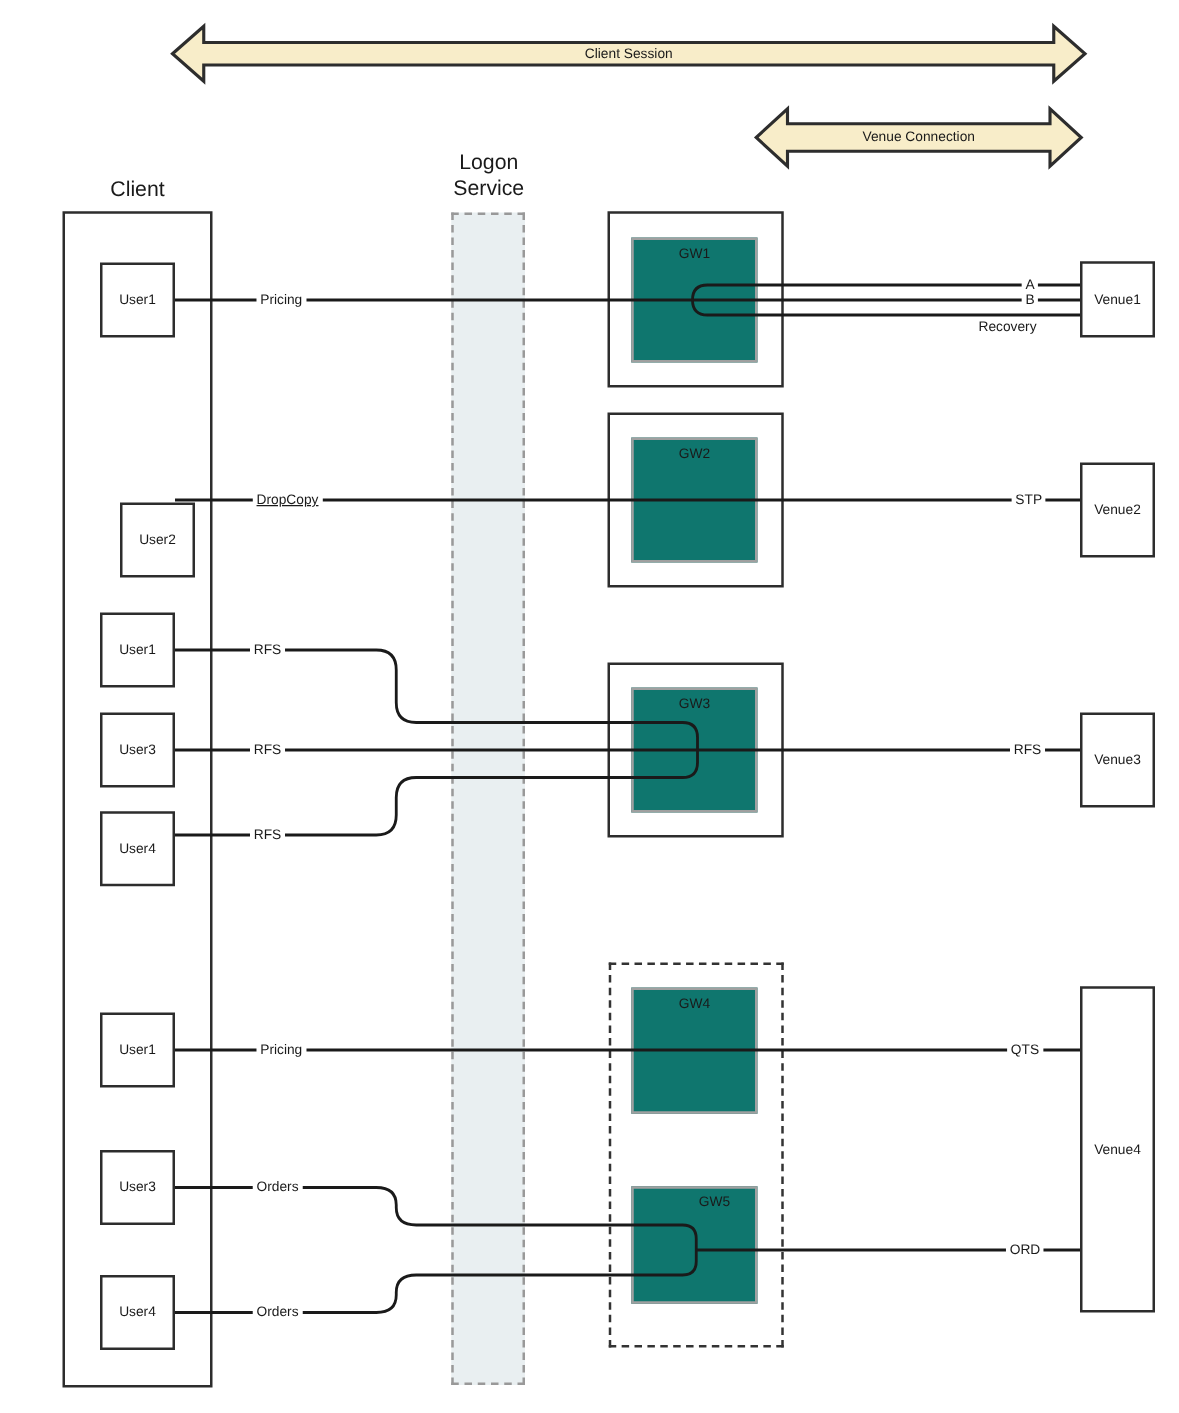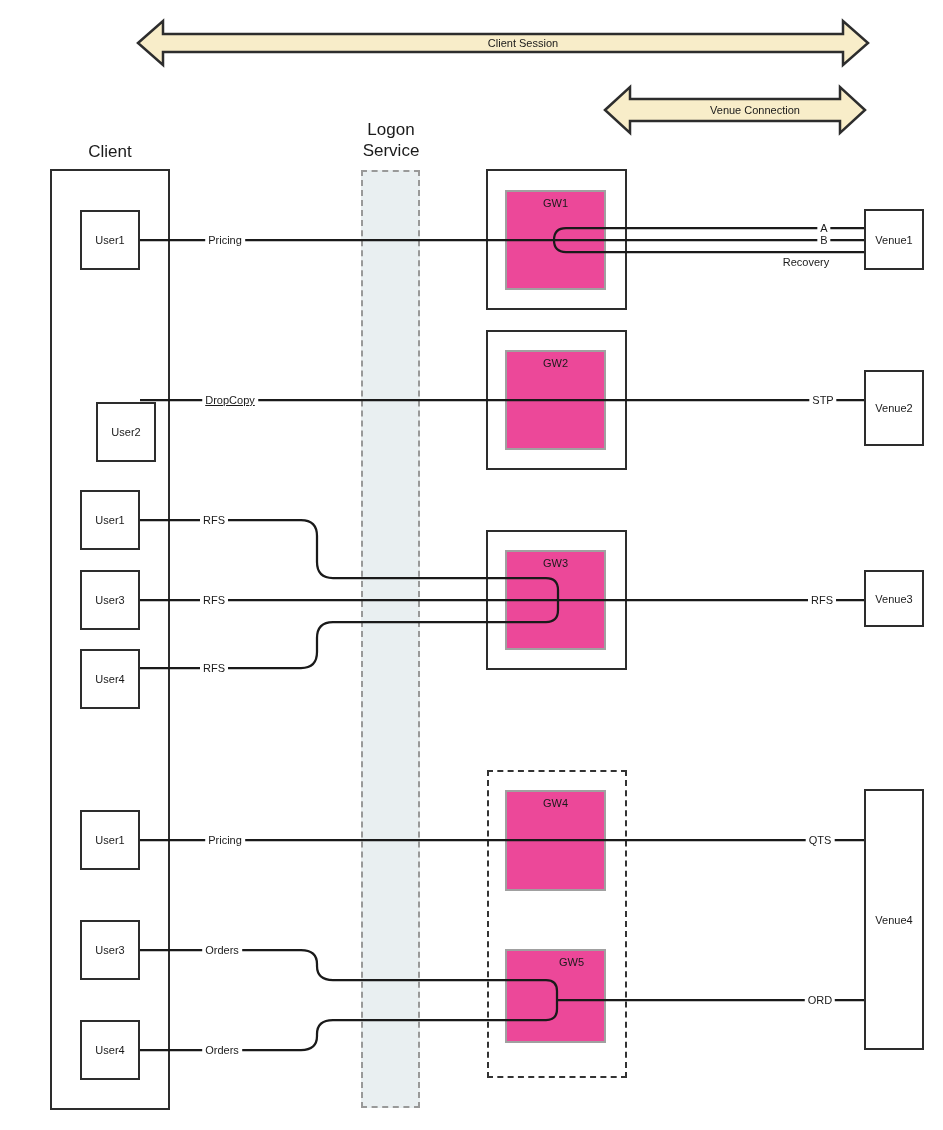--- a/index.html
+++ b/index.html
@@ -2,28 +2,28 @@
 <html><head>
 <meta charset="utf-8">
 <style>
   html,body{margin:0;padding:0;background:#ffffff;}
   body{width:943px;height:1130px;position:relative;overflow:hidden;
        font-family:"Liberation Sans",sans-serif;color:#1a1a1a;}
   .abs{position:absolute;box-sizing:border-box;}
   .box{border:2px solid #2d2d2d;background:#ffffff;display:flex;
        align-items:center;justify-content:center;font-size:11px;}
   .container-box{border:2px solid #2d2d2d;background:transparent;}
-  .inner-gw{background:#ec4899;border:2px solid #a0a0a0;display:flex;
+  .inner-gw{background:#0f766e;border:2px solid #a0a0a0;display:flex;
        justify-content:center;align-items:flex-start;padding-top:5px;font-size:11px;}
   .band{background:#e9eff1;border:2px dashed #999999;}
   .dashed-group{border:2px dashed #333333;background:transparent;}
   .col-title{font-size:17px;text-align:center;line-height:21px;}
   .chip{transform:translate(-50%,-50%);background:#ffffff;padding:0 3px;
         font-size:11px;line-height:12px;white-space:nowrap;}
-  .arrow-label{transform:translate(-50%,-50%);font-size:11px;white-space:nowrap;margin-left:20px;}
+  .arrow-label{transform:translate(-50%,-50%);font-size:11px;white-space:nowrap;}
   svg{position:absolute;left:0;top:0;}
 </style>
 </head>
 <body>
 
 <div class="abs col-title" style="left:50px;top:141px;width:120px;">Client</div>
 <div class="abs col-title" style="left:354px;top:119px;width:74px;">Logon Service</div>
 
 <div class="abs band" style="left:361px;top:170px;width:59px;height:938px;"></div>
 
@@ -44,21 +44,21 @@
 <div class="abs dashed-group" style="left:487px;top:770px;width:140px;height:308px;"></div>
 
 <div class="abs inner-gw" style="left:505px;top:190px;width:101px;height:100px;">GW1</div>
 <div class="abs inner-gw" style="left:505px;top:350px;width:101px;height:100px;">GW2</div>
 <div class="abs inner-gw" style="left:505px;top:550px;width:101px;height:100px;">GW3</div>
 <div class="abs inner-gw" style="left:505px;top:790px;width:101px;height:101px;">GW4</div>
 <div class="abs inner-gw" style="left:505px;top:949px;width:101px;height:94px;padding-left:32px;">GW5</div>
 
 <div class="abs box" style="left:864px;top:209px;width:60px;height:61px;">Venue1</div>
 <div class="abs box" style="left:864px;top:370px;width:60px;height:76px;">Venue2</div>
-<div class="abs box" style="left:864px;top:570px;width:60px;height:57px;">Venue3</div>
+<div class="abs box" style="left:864px;top:570px;width:60px;height:76px;">Venue3</div>
 <div class="abs box" style="left:864px;top:789px;width:60px;height:261px;">Venue4</div>
 
 <svg width="943" height="1130" viewBox="0 0 943 1130">
   <g fill="none" stroke="#1a1a1a" stroke-width="2.25">
     <path d="M140 240 H864"></path>
     <path d="M864 228 H566 Q554 228 554 240 Q554 252 566 252 H864"></path>
     <path d="M140 400 H864"></path>
     <path d="M140 520 H301 Q317 520 317 536 V562 Q317 578 333 578 H546 Q558 578 558 590 V610 Q558 622 546 622 H333 Q317 622 317 638 V652 Q317 668 301 668 H140"></path>
     <path d="M140 600 H864"></path>
     <path d="M140 840 H864"></path>

